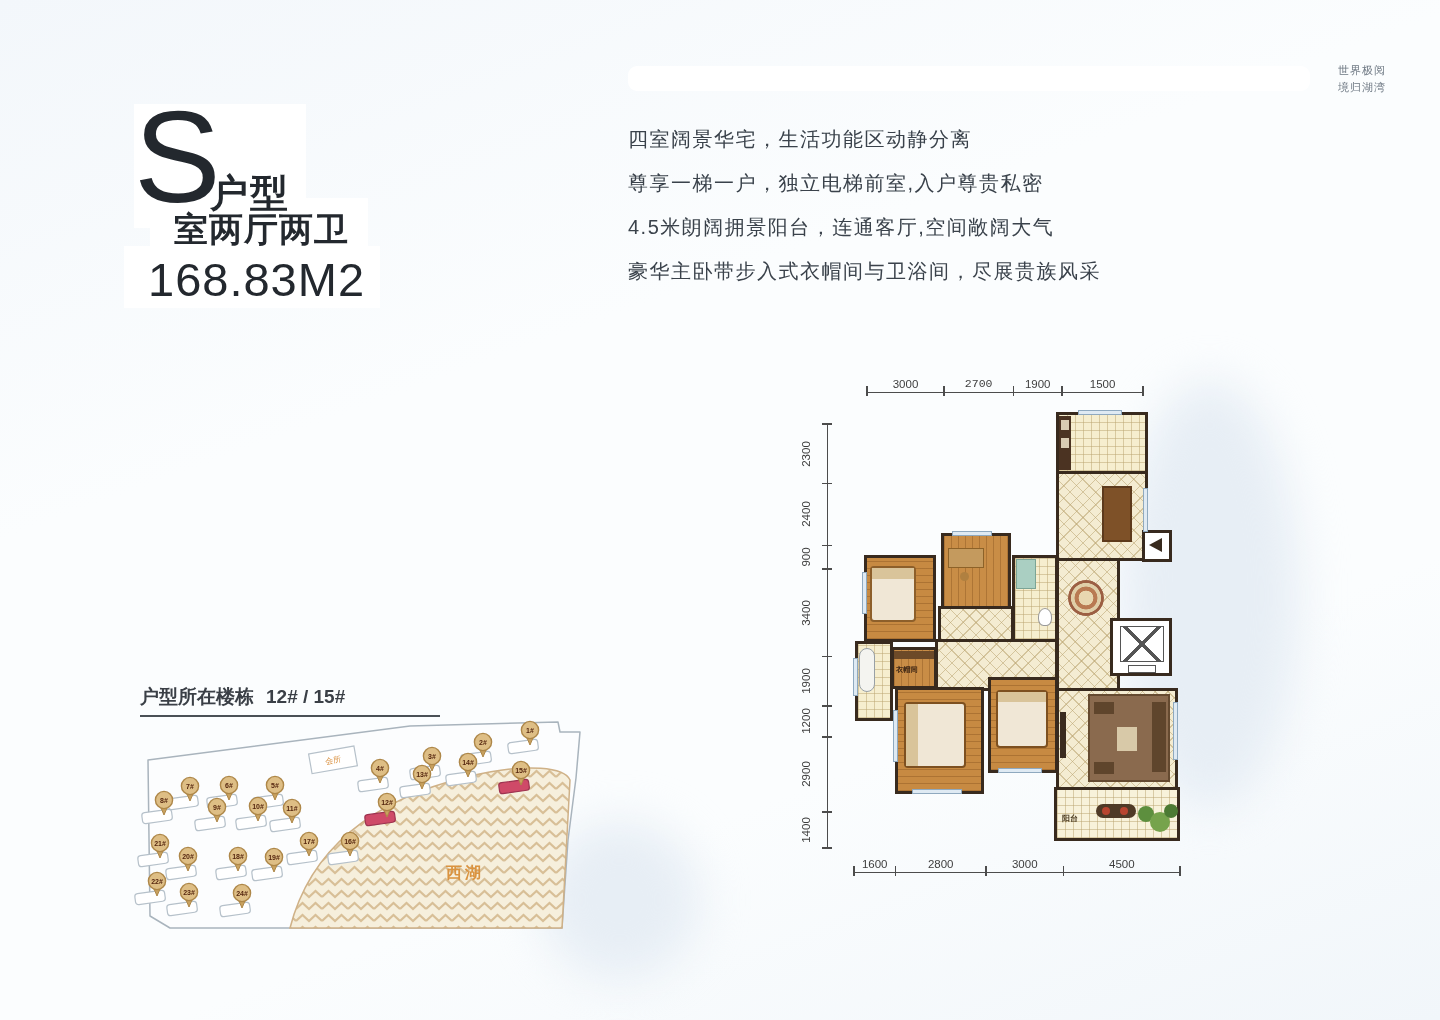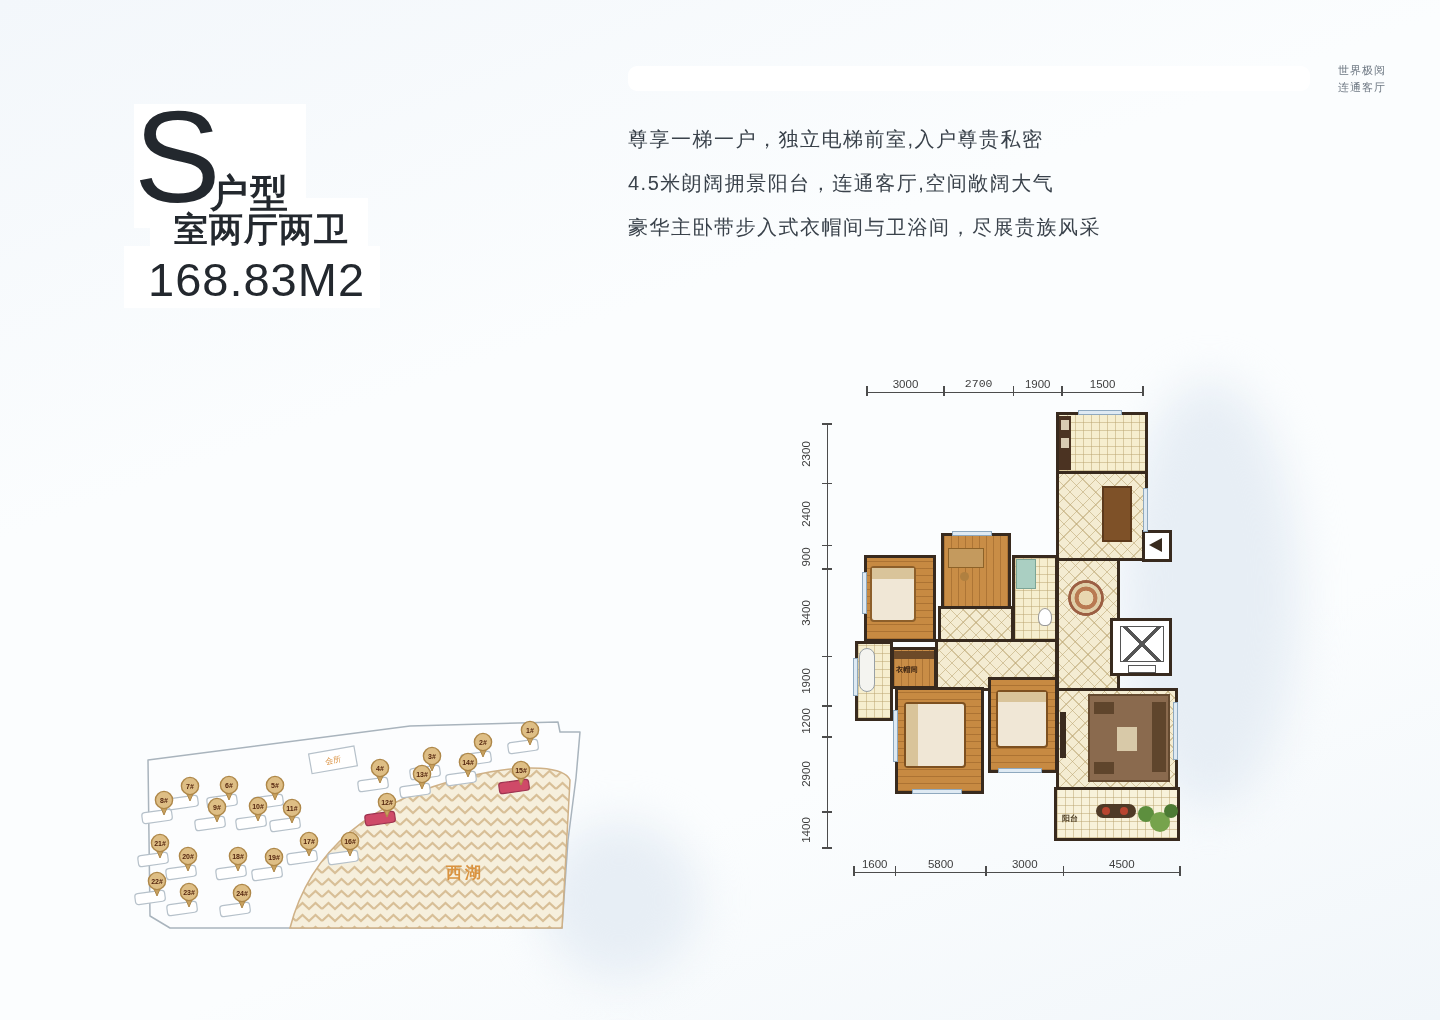--- a/index.html
+++ b/index.html
@@ -90,31 +90,36 @@
 
 <div class="s-letter">S</div>
 <div class="s-suffix">户型</div>
 <div class="s-subtitle">室两厅两卫</div>
 <div class="area-row">
   <span class="area-value">168.83M2</span>
 </div>
 
 <div class="desc-pill"></div>
 <div class="desc" id="desc">
+    <div class="desc-line">四室阔景华宅，生活功能区动静分离</div>
     <div class="desc-line">尊享一梯一户，独立电梯前室,入户尊贵私密</div>
     <div class="desc-line">4.5米朗阔拥景阳台，连通客厅,空间敞阔大气</div>
     <div class="desc-line">豪华主卧带步入式衣帽间与卫浴间，尽展贵族风采</div>
   </div>
 
 <div class="tagline">
   <div>世界极阅</div>
-  <div>连通客厅</div>
+  <div>境归湖湾</div>
 </div>
 
 <div class="map">
+  <div class="map-title">
+    <span>户型所在楼栋</span>
+    <span class="map-title-num">12# / 15#</span>
+  </div>
   <svg class="map-svg" width="465" height="214" viewBox="0 0 465 214">
     <defs>
       <pattern id="waves" width="26" height="12" patternUnits="userSpaceOnUse">
         <rect width="26" height="12" fill="#f6efdc"></rect>
         <path d="M0 9 L6.5 3 L13 9 L19.5 3 L26 9" fill="none" stroke="#d8bf97" stroke-width="2.2"></path>
       </pattern>
     </defs>
     <polygon class="site-poly" points="8,40 270,6 418,2 420,12 440,12 436,58 428,120 422,208 30,208 10,196"></polygon>
     <path class="lake" fill="url(#waves)" d="M150,208 C170,130 230,80 330,56 C390,42 425,48 430,60 L422,208 Z"></path>
     <g transform="rotate(-10 192 40)">
@@ -306,21 +311,21 @@
       <div class="rl-label" style="top: 82.622%;">2900</div>
       <div class="rl-tick" style="top: calc(100% - 0.75px);"></div>
       <div class="rl-label" style="top: 95.7317%;">1400</div>
     </div>
   <div class="ruler ruler-bottom" style="left:56px;top:498px;width:326px;">
       <div class="rl-line"></div>
       <div class="rl-tick" style="left: calc(0% - 0.75px);"></div>
       <div class="rl-tick" style="left: calc(12.6984% - 0.75px);"></div>
       <div class="rl-label" style="left: 6.34921%;">1600</div>
       <div class="rl-tick" style="left: calc(40.4762% - 0.75px);"></div>
-      <div class="rl-label" style="left: 26.5873%;">5800</div>
+      <div class="rl-label" style="left: 26.5873%;">2800</div>
       <div class="rl-tick" style="left: calc(64.2857% - 0.75px);"></div>
       <div class="rl-label" style="left: 52.381%;">3000</div>
       <div class="rl-tick" style="left: calc(100% - 0.75px);"></div>
       <div class="rl-label" style="left: 82.1429%;">4500</div>
     </div>
 
   <div class="room tile-g" style="left:258px;top:52px;width:92px;height:62px;"></div>
   <div class="room tile-d" style="left:258px;top:111px;width:92px;height:90px;"></div>
   <div class="room tile-d" style="left:258px;top:198px;width:64px;height:135px;"></div>
   <div class="room wood" style="left:66px;top:195px;width:72px;height:87px;"></div>

